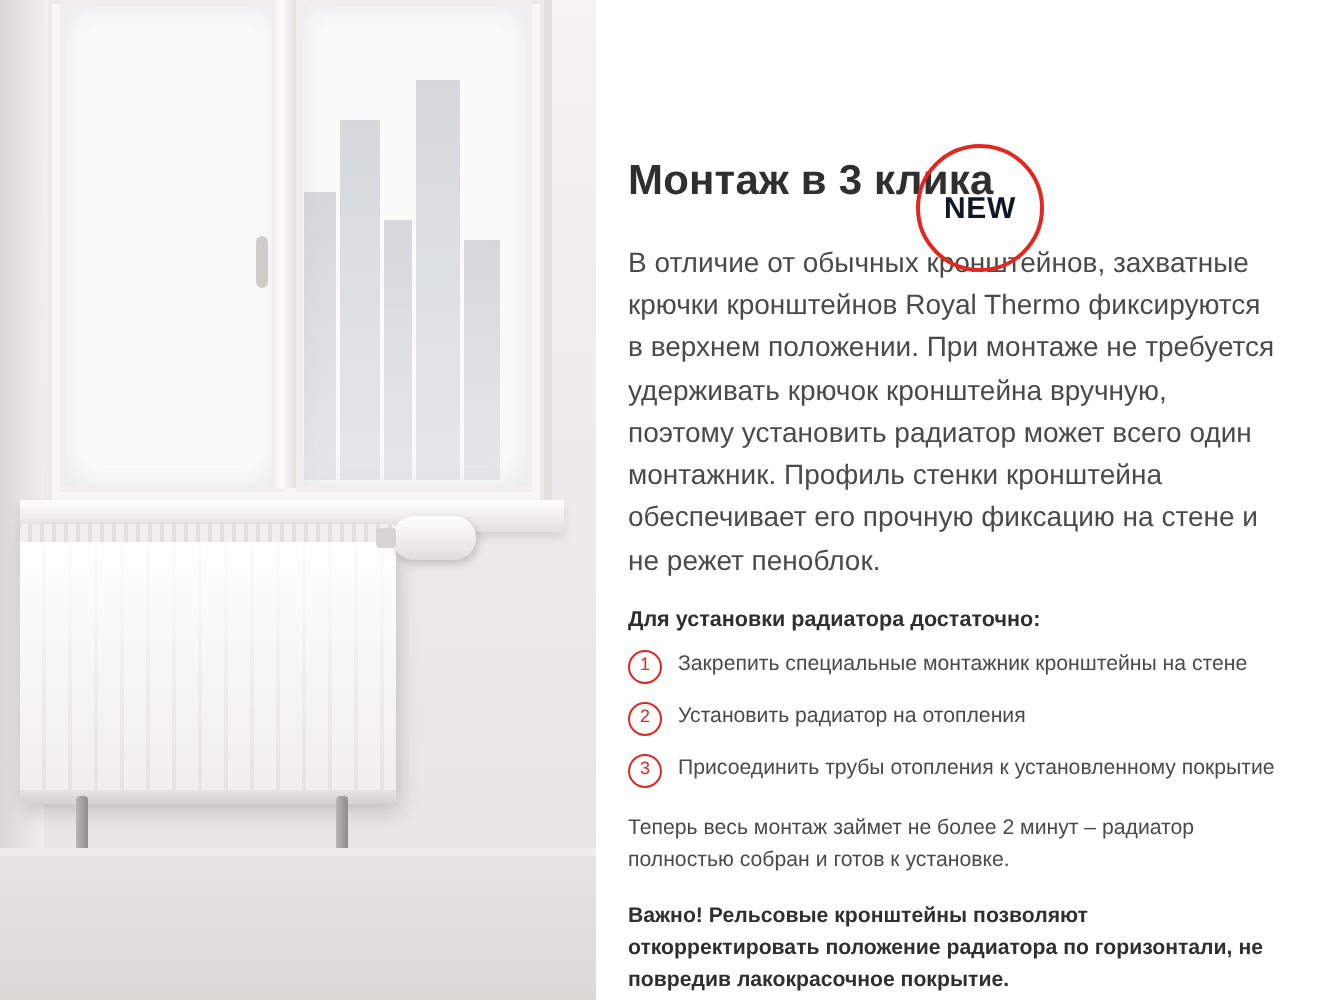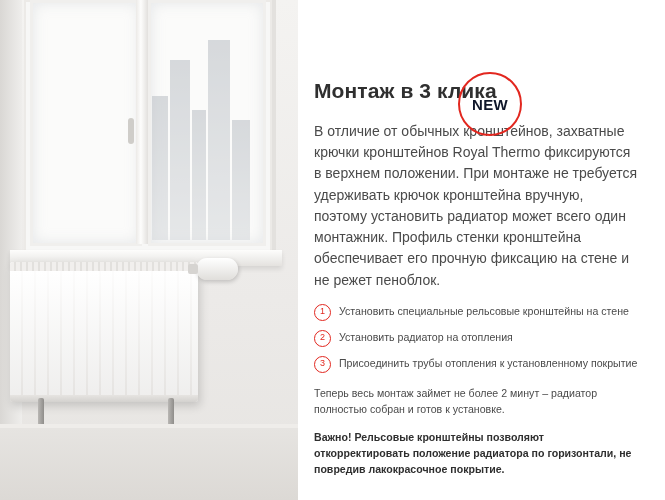--- a/index.html
+++ b/index.html
@@ -327,25 +327,26 @@
   <div class="content">
 
     <h1 class="headline">Монтаж в 3 клика</h1>
 
     <div class="new-badge">
       <span>NEW</span>
     </div>
 
     <p class="body">В отличие от обычных кронштейнов, захватные крючки кронштейнов Royal Thermo фиксируются в верхнем положении. При монтаже не требуется удерживать крючок кронштейна вручную, поэтому установить радиатор может всего один монтажник. Профиль стенки кронштейна обеспечивает его прочную фиксацию на стене и не режет пеноблок.</p>
 
+    <div class="subhead">Для установки радиатора достаточно:</div>
 
     <ul class="steps">
       <li>
         <span class="num">1</span>
-        <span class="step-text">Установить специальные рельсовые кронштейны на стене</span>
+        <span class="step-text">Закрепить специальные монтажник кронштейны на стене</span>
       </li>
       <li>
         <span class="num">2</span>
         <span class="step-text">Установить радиатор на отопления</span>
       </li>
       <li>
         <span class="num">3</span>
         <span class="step-text">Присоединить трубы отопления к установленному покрытие</span>
       </li>
     </ul>

